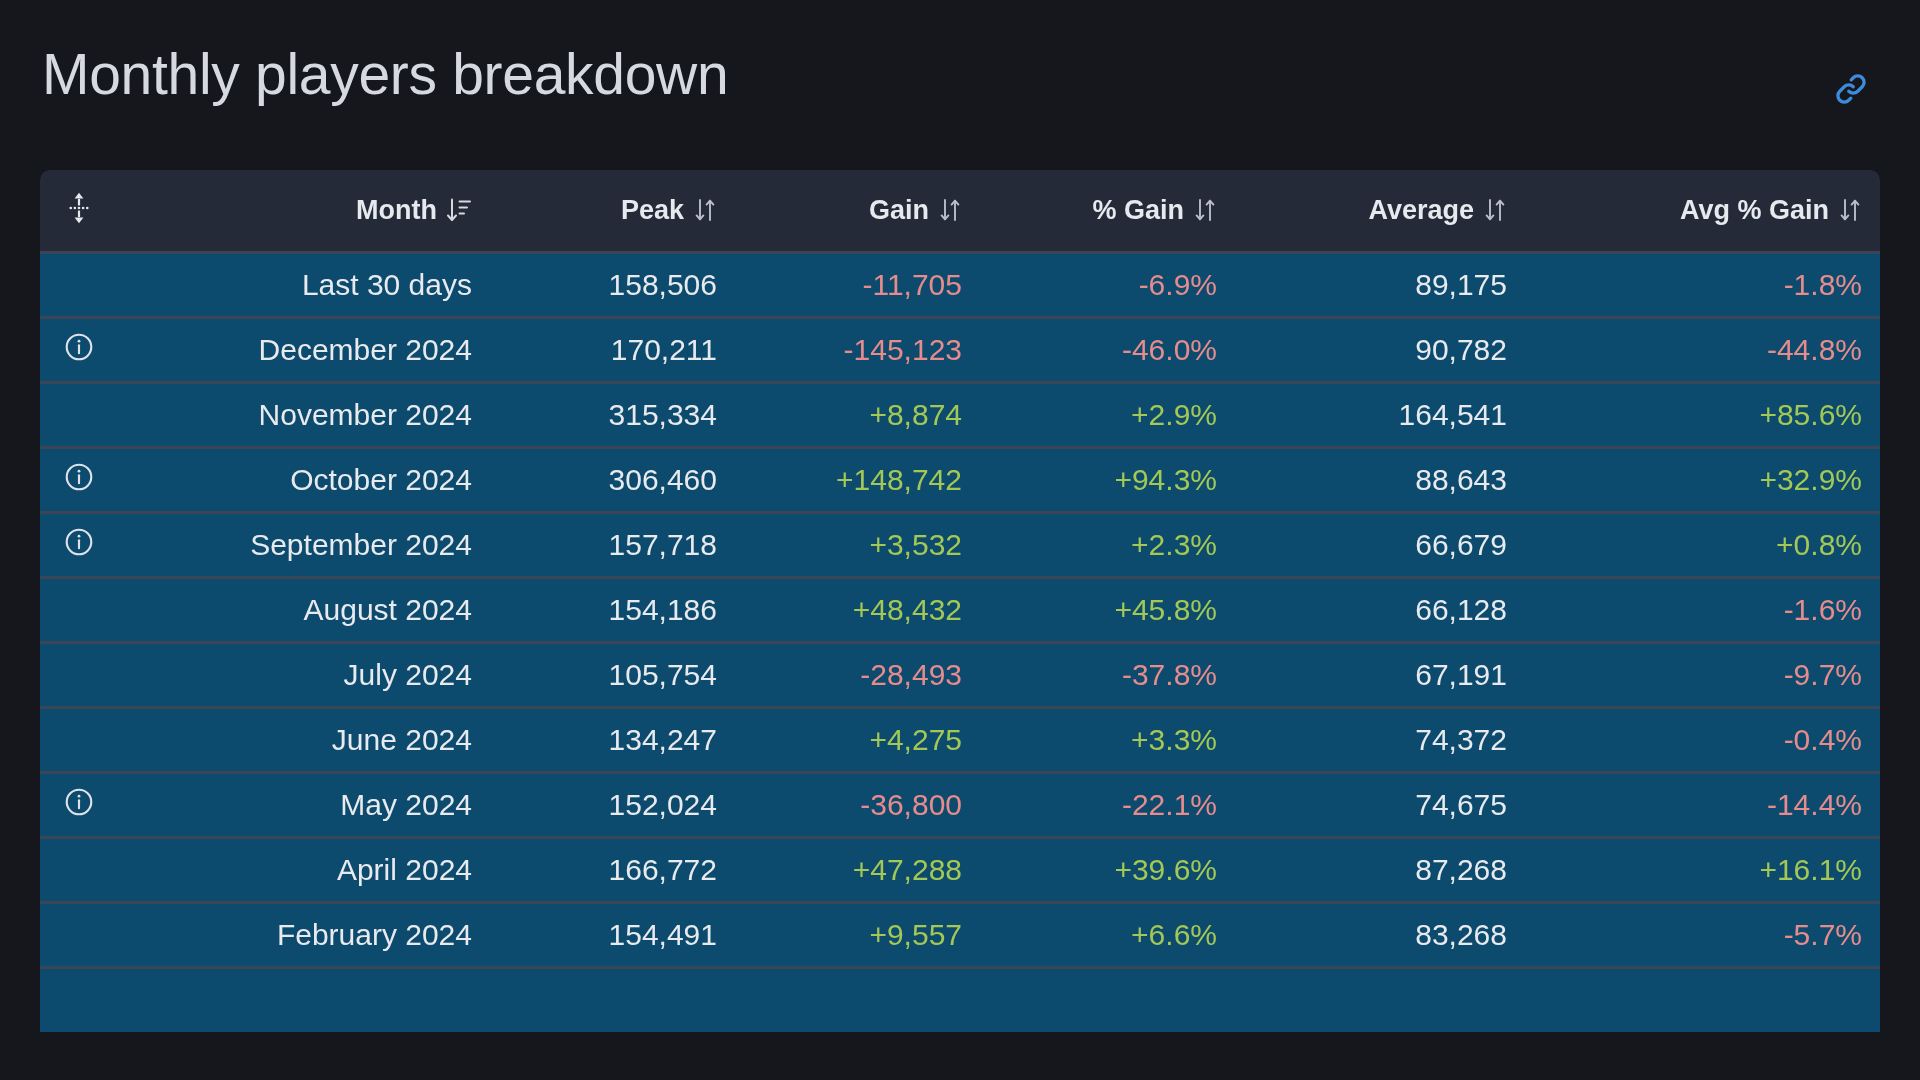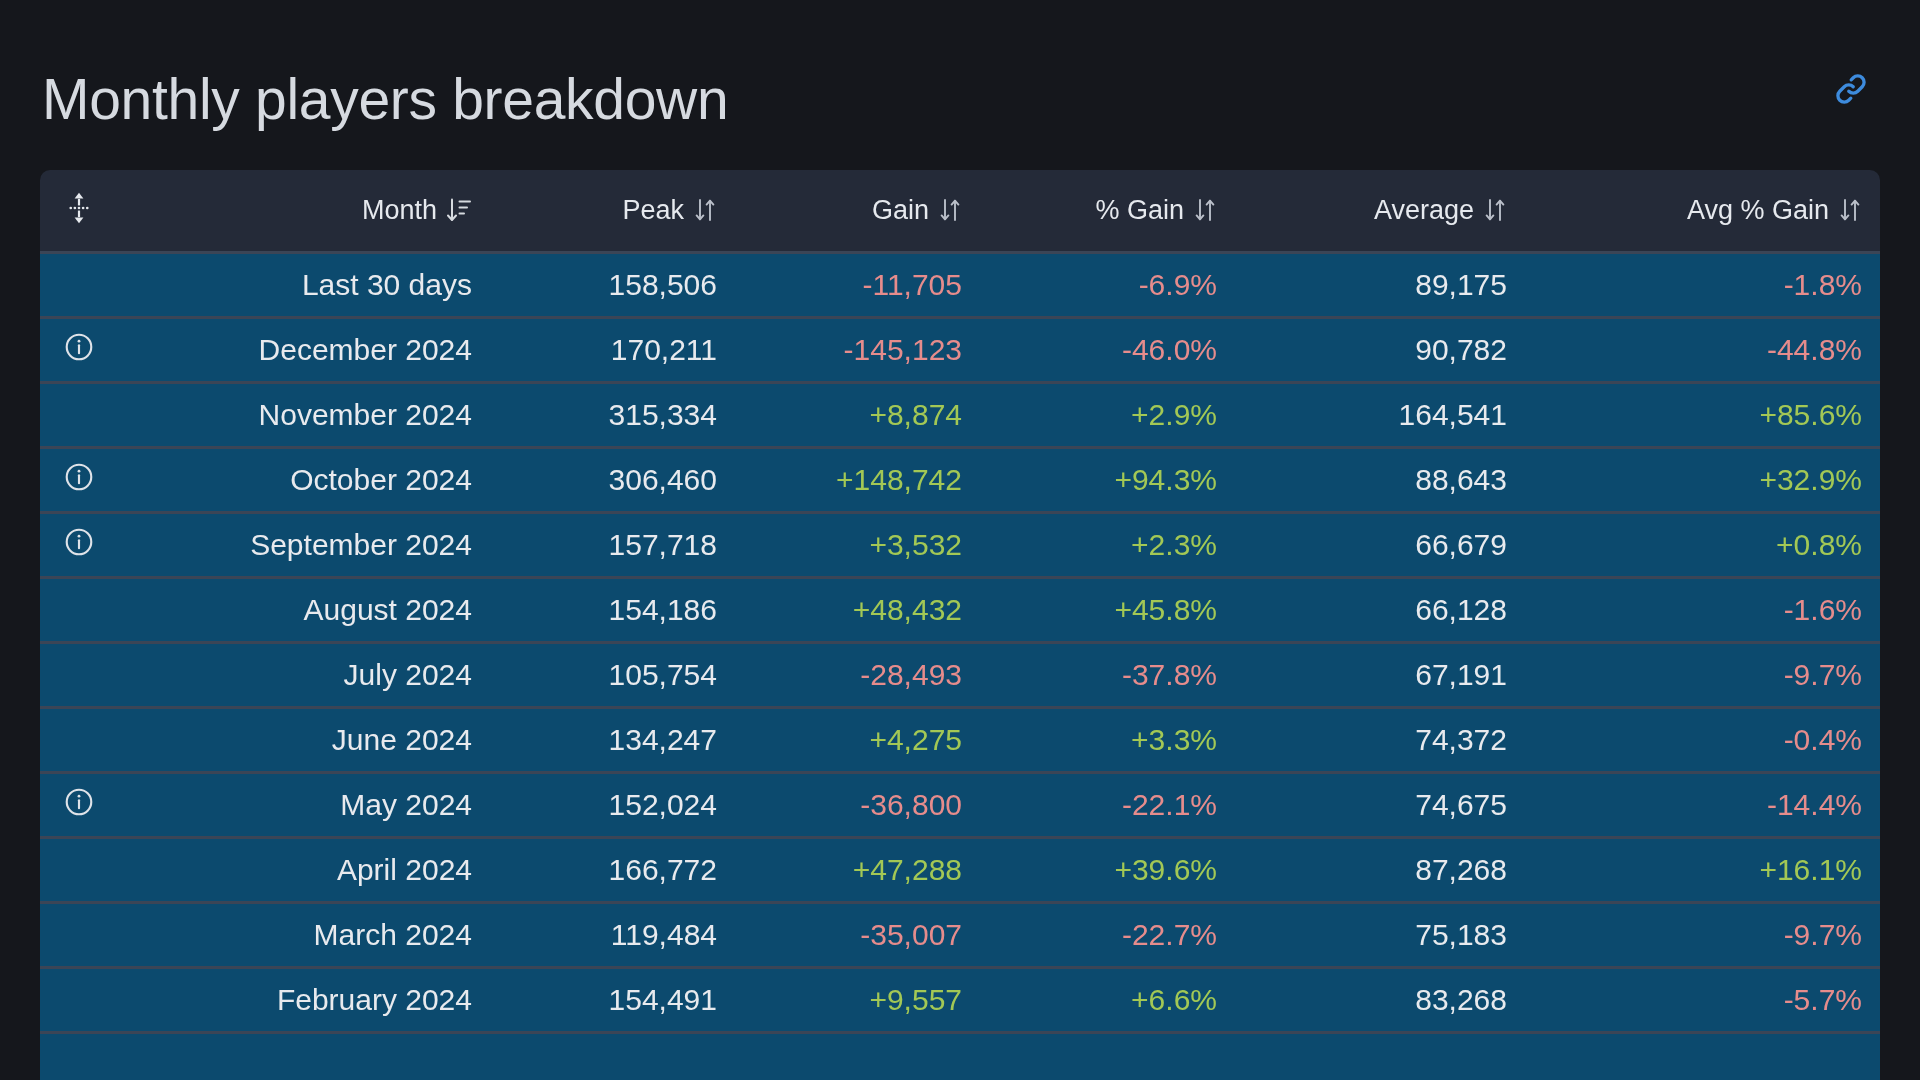--- a/index.html
+++ b/index.html
@@ -21,21 +21,21 @@
     position: relative;
     width: 1920px;
     height: 1080px;
     padding: 0;
   }
 
   
   .page-header {
     position: relative;
     height: 170px;
-    padding: 70px 0 0 42px;
+    padding: 45px 0 0 42px;
   }
 
   .page-title {
     font-size: 57px;
     line-height: 1.05;
     font-weight: 400;
     color: #d6dae0;
     letter-spacing: -0.3px;
   }
 
@@ -71,21 +71,21 @@
     border-top-left-radius: 10px;
   }
   thead th:last-child {
     border-top-right-radius: 10px;
   }
 
   thead th {
     height: 82px;
     padding: 13px 18px;
     font-size: 27px;
-    font-weight: 400;
+    font-weight: 700;
     color: #e6e9ee;
     text-align: right;
     white-space: nowrap;
     vertical-align: middle;
     cursor: pointer;
     user-select: none;
   }
   thead th.col-drag {
     text-align: left;
     cursor: default;
@@ -408,29 +408,20 @@
             <td class="cell-info"></td>
             <td class="cell-month">April 2024</td>
             <td class="cell-peak">166,772</td>
             <td class="cell-gain pos">+47,288</td>
             <td class="cell-pgain pos">+39.6%</td>
             <td class="cell-avg">87,268</td>
             <td class="cell-apgain pos">+16.1%</td>
           </tr>
           <tr>
             <td class="cell-info"></td>
-            <td class="cell-month">March 2024</td>
-            <td class="cell-peak">119,484</td>
-            <td class="cell-gain neg">-35,007</td>
-            <td class="cell-pgain neg">-22.7%</td>
-            <td class="cell-avg">75,183</td>
-            <td class="cell-apgain neg">-9.7%</td>
-          </tr>
-          <tr>
-            <td class="cell-info"></td>
             <td class="cell-month">February 2024</td>
             <td class="cell-peak">154,491</td>
             <td class="cell-gain pos">+9,557</td>
             <td class="cell-pgain pos">+6.6%</td>
             <td class="cell-avg">83,268</td>
             <td class="cell-apgain neg">-5.7%</td>
           </tr>
           <tr>
             <td class="cell-info"></td>
             <td class="cell-month"></td>

